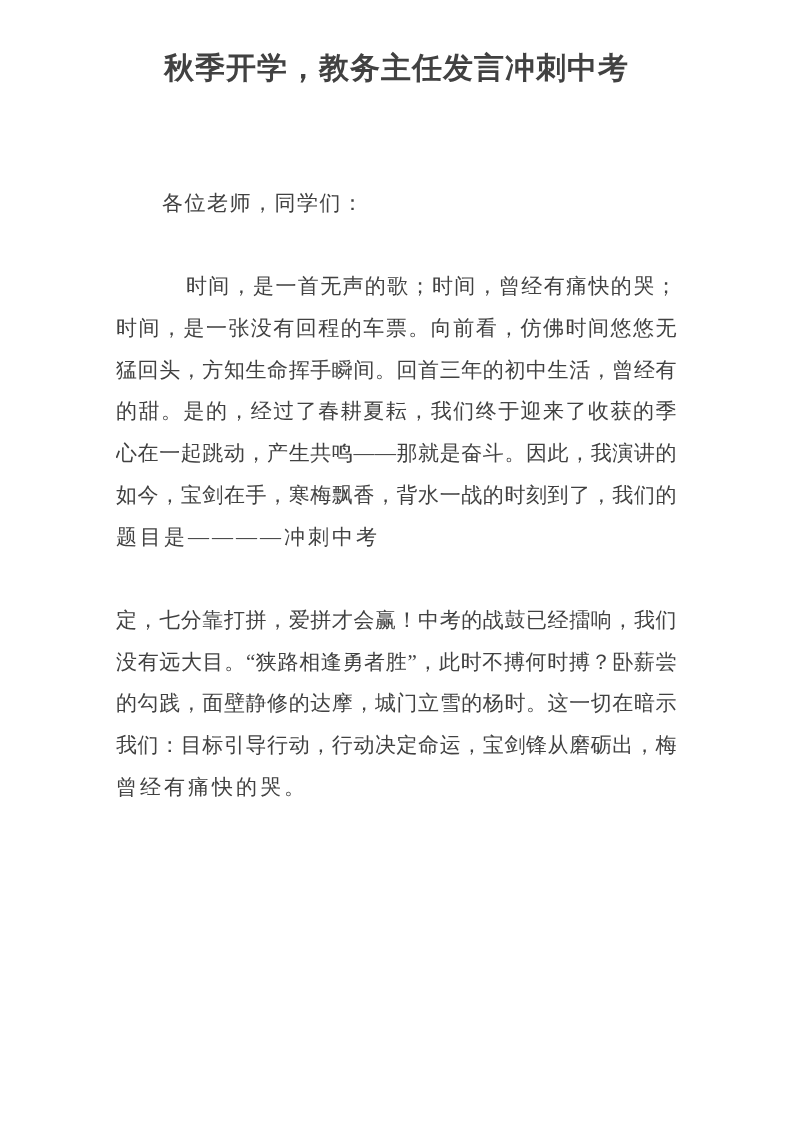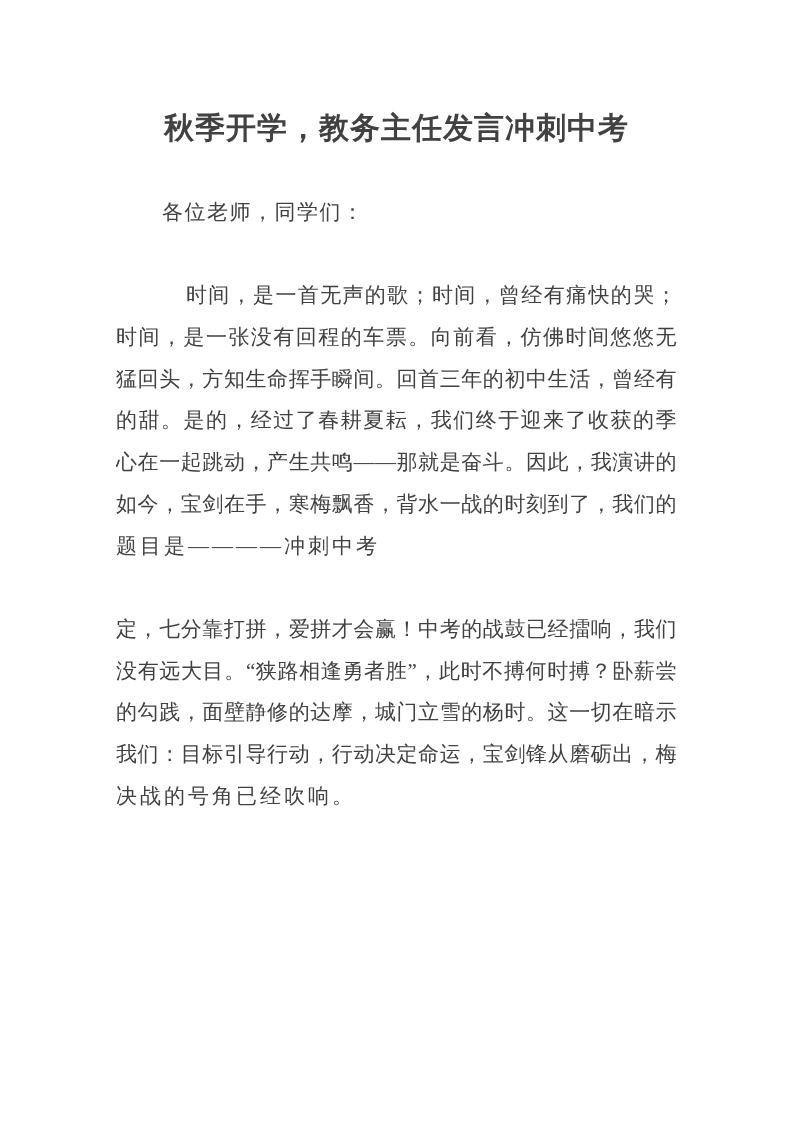--- a/index.html
+++ b/index.html
@@ -17,31 +17,32 @@
     color: #414141;
   }
   .content {
     position: absolute;
     left: 116px;
     top: 0;
     width: 561px;
   }
   .doc-title {
     margin: 0;
-    padding-top: 108px;
+    padding-top: 50px;
     height: 40px;
     line-height: 40px;
     font-size: 30px;
     font-weight: 700;
     text-align: center;
     letter-spacing: 1px;
     white-space: nowrap;
+    font-family: Liberation Mono, monospace;
   }
   .body-text {
-    margin-top: 44px;
+    margin-top: 93px;
   }
   .line {
     font-size: 21px;
     height: 41.7px;
     line-height: 41.7px;
     overflow: hidden;
     text-align: justify;
     text-align-last: justify;
     letter-spacing: 0.5px;
   }
@@ -80,17 +81,17 @@
           <div class="line">心在一起跳动，产生共鸣——那就是奋斗。因此，我演讲的</div>
           <div class="line">如今，宝剑在手，寒梅飘香，背水一战的时刻到了，我们的</div>
           <div class="line para-end">题目是————冲刺中考</div>
         </div>
       <div class="blank-line"></div>
       <div>
           <div class="line">定，七分靠打拼，爱拼才会赢！中考的战鼓已经擂响，我们</div>
           <div class="line">没有远大目。“狭路相逢勇者胜”，此时不搏何时搏？卧薪尝胆</div>
           <div class="line">的勾践，面壁静修的达摩，城门立雪的杨时。这一切在暗示</div>
           <div class="line">我们：目标引导行动，行动决定命运，宝剑锋从磨砺出，梅</div>
-          <div class="line para-end">决战的号角已经吹响。</div>
+          <div class="line para-end">曾经有痛快的哭。</div>
         </div>
     </div>
   </div>
 </div>
 
 </body></html>

